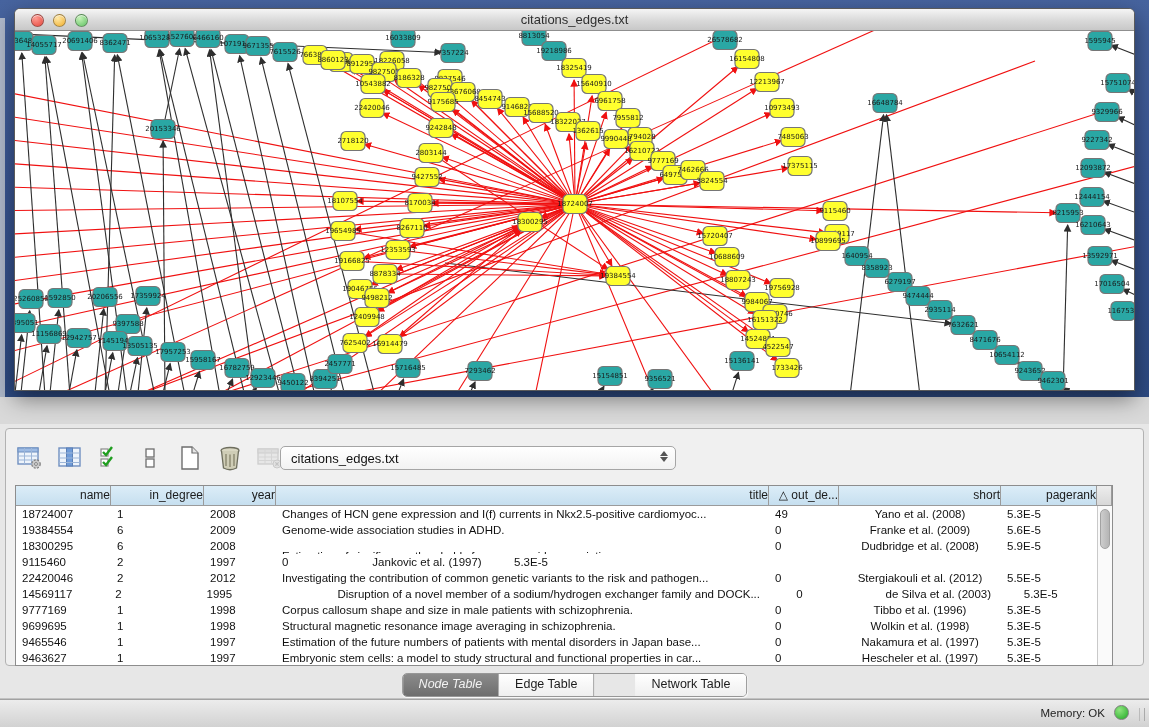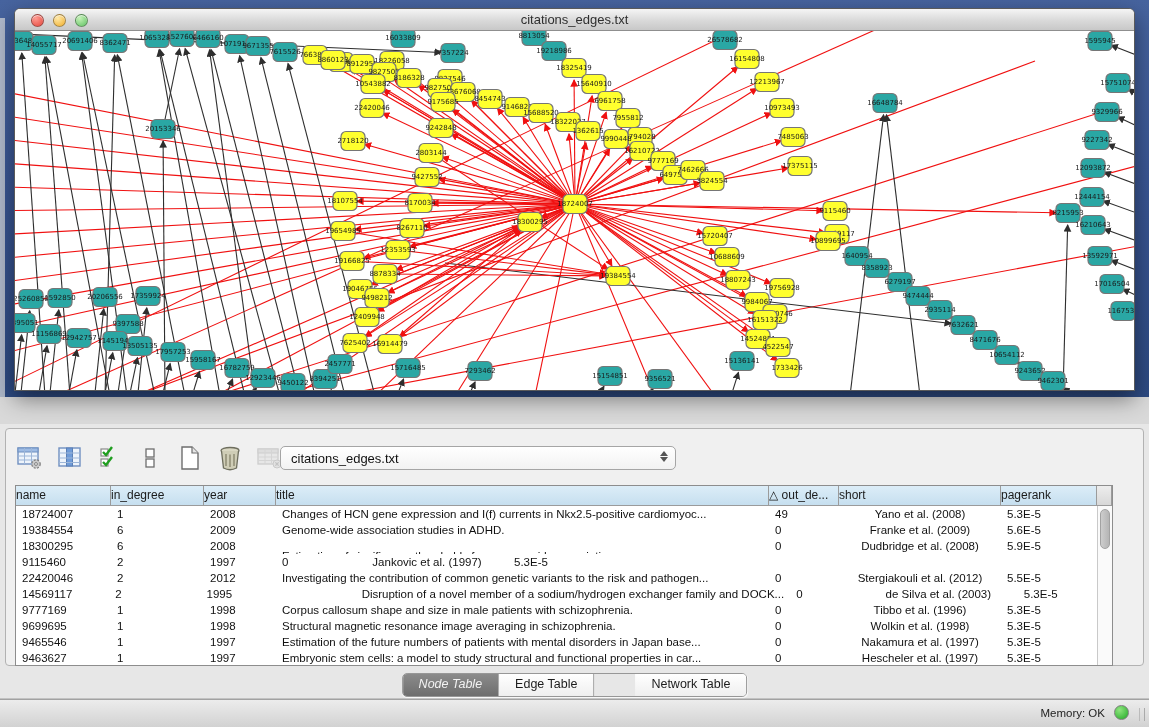--- a/index.html
+++ b/index.html
@@ -45,21 +45,21 @@
            border:1px solid #a5a5a5; border-radius:5px; font-size:13px; color:#111;
            display:flex; align-items:center; padding:0 24px 0 10px; }
   .combo-arrows { position:absolute; right:7px; top:4px; display:flex; flex-direction:column; gap:1px; }
   .combo-arrows i { width:0; height:0; border-left:4px solid transparent; border-right:4px solid transparent; display:block;}
   .combo-arrows i.up { border-bottom:5px solid #555; }
   .combo-arrows i.dn { border-top:5px solid #555; }
 
   .tablewrap { position:absolute; left:9px; top:56px; width:1098px; height:181px;
                border:1px solid #8d8d8d; background:#fff; overflow:hidden;}
   .thead { display:flex; height:20px; background:#cfe4f2; }
-  .hcell { height:20px; font-size:12px; color:#1b1b1b; text-align:left; line-height:19px;
+  .hcell { height:20px; font-size:12px; color:#1b1b1b; text-align:right; line-height:19px;
            border-right:1px solid #9b9b9b; border-bottom:1px solid #9b9b9b;
            background:linear-gradient(180deg,#dcedf8,#c6dfef); overflow:hidden; white-space:nowrap;}
   .hcap { width:15px; background:linear-gradient(180deg,#ededed,#d8d8d8); border-bottom:1px solid #9b9b9b;}
   .tbody { position:relative; }
   .trow { display:flex; height:16px; background:#fff; }
   .tcell { font-size:11.5px; color:#111; line-height:16px; padding:0 6px; overflow:hidden; white-space:nowrap; }
   .vscroll { position:absolute; right:0; top:20px; width:15px; height:160px; background:#fafafa;
              border-left:1px solid #c9c9c9;}
   .vthumb { position:absolute; left:2px; top:3px; width:10px; height:40px; border-radius:6px;
             background:linear-gradient(90deg,#cdcdcd,#b5b5b5); border:1px solid #a2a2a2;}
@@ -903,21 +903,21 @@
               <div class="tcell" style="width: 72px; text-align: left;">2012</div>
               <div class="tcell" style="width: 493px; text-align: left;">Investigating the contribution of common genetic variants to the risk and pathogen...</div>
               <div class="tcell" style="width: 70px; text-align: left;">0</div>
               <div class="tcell" style="width: 162px; text-align: center;">Stergiakouli et al. (2012)</div>
               <div class="tcell" style="width: 96px; text-align: left;">5.5E-5</div>
             </div>
             <div class="trow">
               <div class="tcell" style="width: 95px; text-align: left;">14569117</div>
               <div class="tcell" style="width: 93px; text-align: left;">2</div>
               <div class="tcell" style="width: 72px; text-align: left;">1995</div>
-              <div class="tcell" style="width: 493px; text-align: right; margin-left: 36px;">Disruption of a novel member of a sodium/hydrogen exchanger family and DOCK...</div>
+              <div class="tcell" style="width: 493px; text-align: center; margin-left: 36px;">Disruption of a novel member of a sodium/hydrogen exchanger family and DOCK...</div>
               <div class="tcell" style="width: 70px; text-align: left;">0</div>
               <div class="tcell" style="width: 162px; text-align: center;">de Silva et al. (2003)</div>
               <div class="tcell" style="width: 96px; text-align: left;">5.3E-5</div>
             </div>
             <div class="trow">
               <div class="tcell" style="width: 95px; text-align: left;">9777169</div>
               <div class="tcell" style="width: 93px; text-align: left;">1</div>
               <div class="tcell" style="width: 72px; text-align: left;">1998</div>
               <div class="tcell" style="width: 493px; text-align: left;">Corpus callosum shape and size in male patients with schizophrenia.</div>
               <div class="tcell" style="width: 70px; text-align: left;">0</div>

